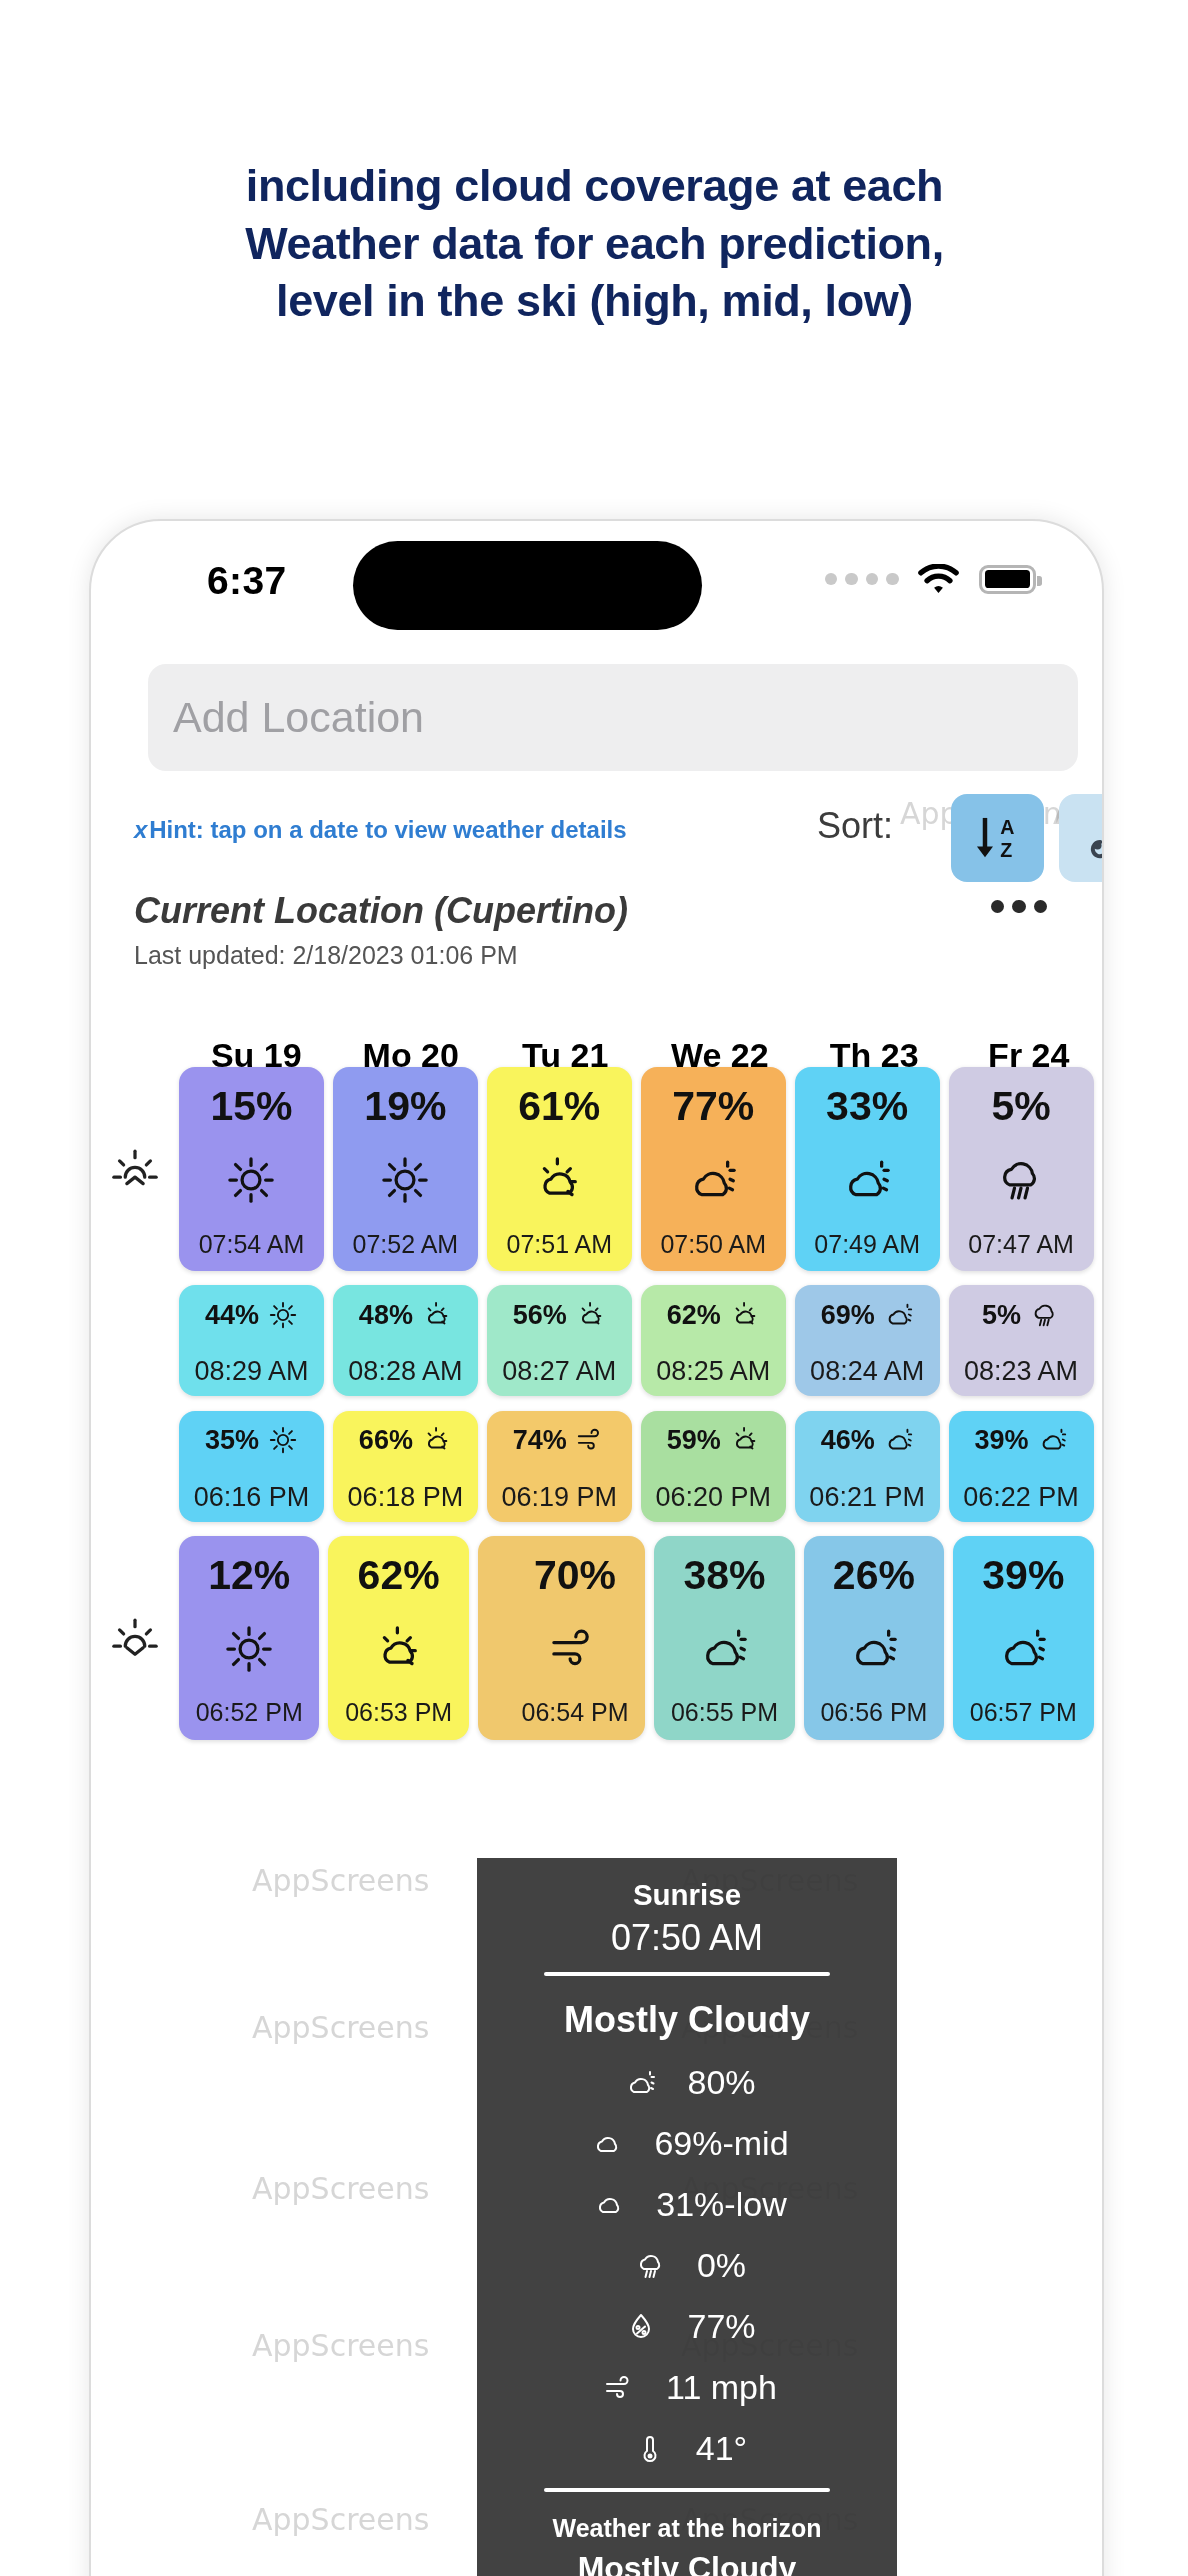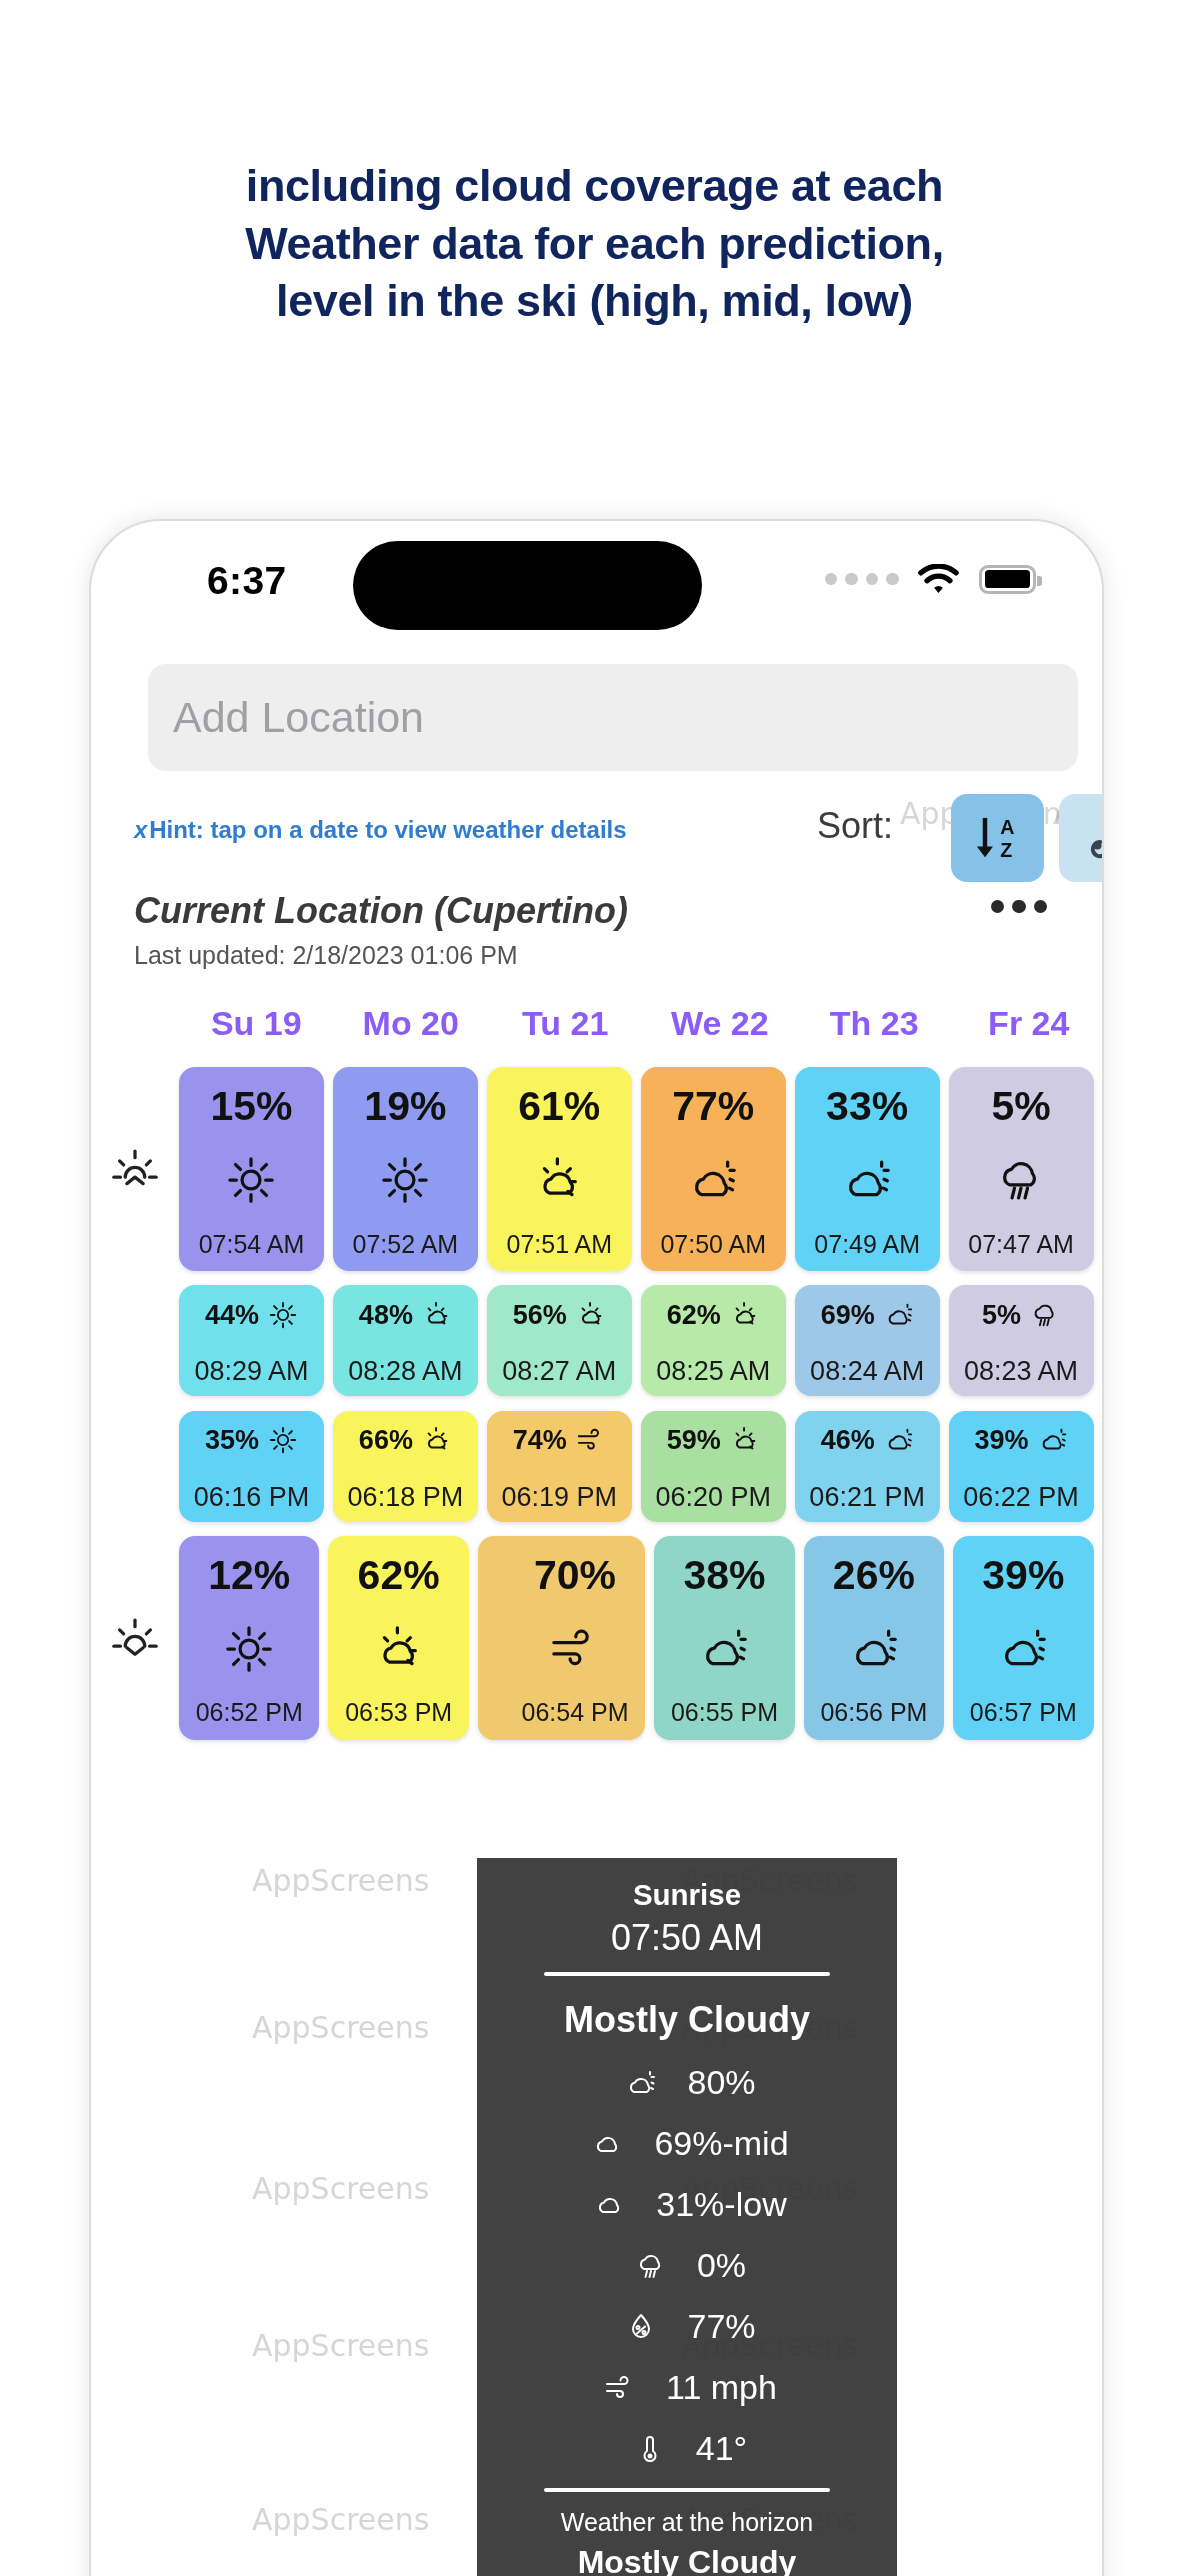--- a/index.html
+++ b/index.html
@@ -112,21 +112,21 @@
   }
   .dotsbtn i { width:13.4px; height:13.4px; border-radius:50%; background:#2a2a2a; display:block; }
 
   
   .daysrow {
     position:absolute; left:0; top:483px; width:1015px;
     display:flex; z-index:5;
   }
   .daysrow .spacer { width:88px; flex:none; }
   .daysrow .d {
-    flex:1; text-align:center; font-size:34px; font-weight:bold; color:#8b5cf6;
+    flex:1; text-align:center; font-size:34px; font-weight:bold; color:#000000;margin-top:32px;
   }
 
   .grid { position:absolute; left:0; top:546px; width:1015px; z-index:5; }
   .gridrow { display:flex; align-items:center; margin-bottom:14.3px; }
   .rowicon { width:88px; flex:none; display:flex; justify-content:center; }
   .cells { flex:1; display:flex; gap:9px; padding-right:12.5px; }
   .cell {
     flex:1; border-radius:16px; position:relative;
     display:flex; flex-direction:column; align-items:center;
     justify-content:space-between;
@@ -154,21 +154,21 @@
   }
   .ov-h { font-size:29.5px; font-weight:bold; }
   .ov-v { font-size:36px; margin-top:5.4px; }
   .ov-rule { width:286px; height:4.5px; background:#fff; margin:12.5px auto 0; border-radius:2.7px; }
   .ov-cond { font-size:36px; font-weight:bold; margin-top:23px; }
   .ov-line {
     display:flex; align-items:center; justify-content:center;
     gap:30px; font-size:34px; margin-top:22px;
   }
   .ov-line .g { width:39px; display:flex; justify-content:flex-end; line-height:0; }
-  .ov-sec-h { font-size:25px; font-weight:normal; margin-top:16px; }
+  .ov-sec-h { font-size:25px; font-weight:bold; margin-top:22px; }
   .ov-sec-cond { font-size:32px; font-weight:bold; margin-top:7.2px; }
 </style>
 </head>
 <body>
 
 <div class="headline">
   <div>including cloud  coverage at each</div>
   <div>Weather data for each prediction,</div>
   <div>level in the ski (high, mid, low)</div>
 </div>

